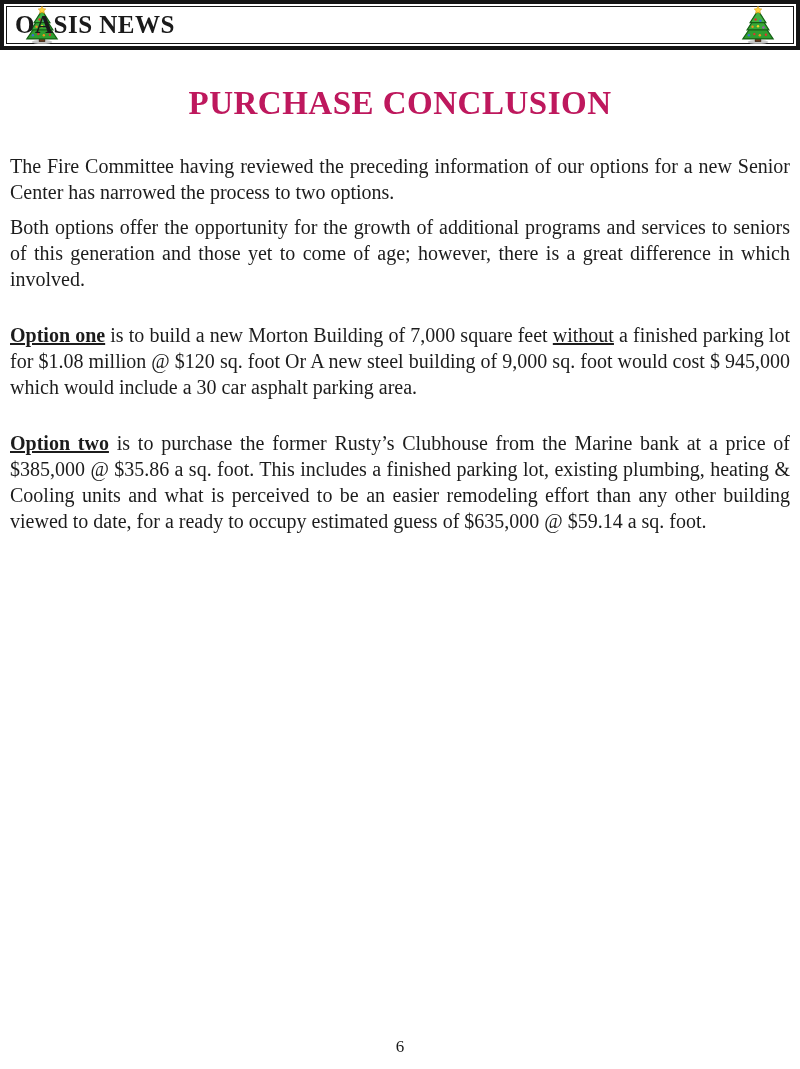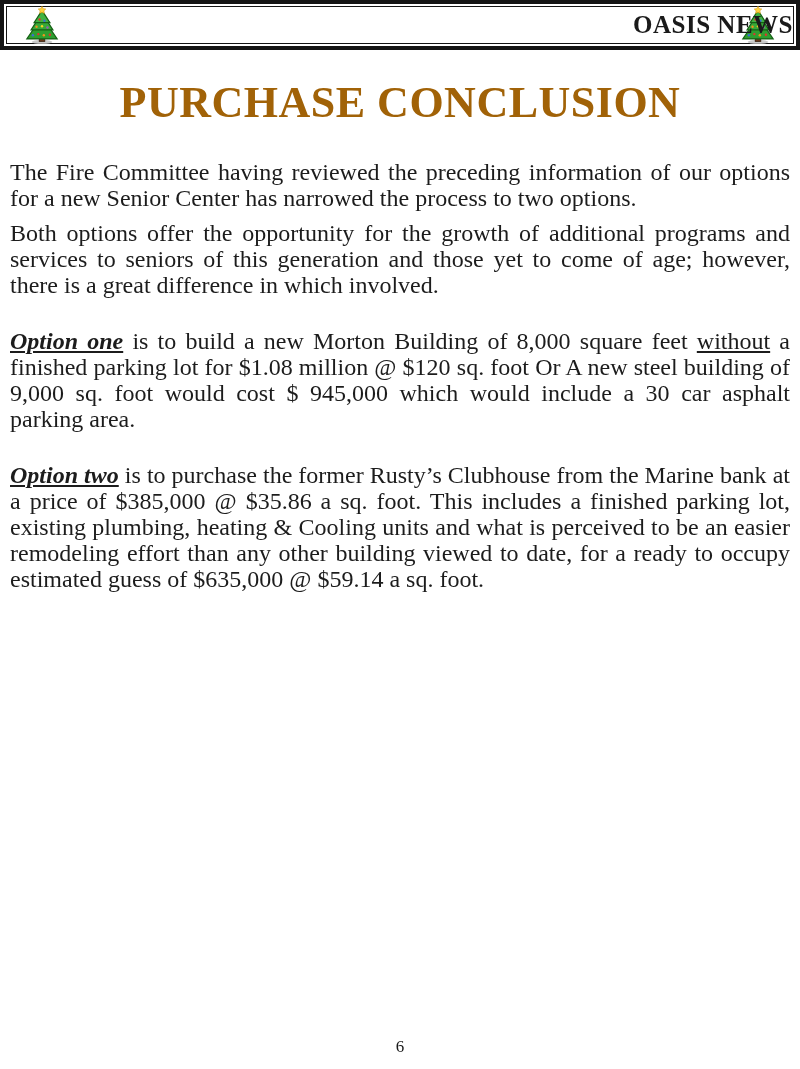--- a/index.html
+++ b/index.html
@@ -23,47 +23,47 @@
     height: 36px;
     display: flex;
     align-items: center;
     justify-content: space-between;
     padding: 0 14px;
     position: relative;
   }
   .masthead-title {
     position: absolute;
     left: 0; right: 0;
-    text-align: right;
-    margin: 0;
+    text-align: left;
+    margin: 8px;
     font-size: 25px;
     font-weight: bold;
     letter-spacing: 0.5px;
     color: #1a1a1a;
   }
   .tree { width: 42px; height: 40px; display: inline-block; }
   
   .content { padding: 0 10px; }
   .article-title {
     text-align: center;
-    font-size: 44px;
+    font-size: 33px;
     font-weight: bold;
     letter-spacing: 0.5px;
-    margin: 27px 0 0 0;
-    color: #a16207;
+    margin: 35px 0 0 0;
+    color: #be185d;
   }
   p.body-text {
-    font-size: 24px;
+    font-size: 20px;
     line-height: 26px;
     text-align: justify;
     margin: 9px 0 0 0;
   }
   p.body-text.first { margin-top: 31px; }
   p.body-text.gap   { margin-top: 30px; }
-  .opt { font-weight: bold; text-decoration: underline; font-style: italic; }
+  .opt { font-weight: bold; text-decoration: underline; }
   .u   { text-decoration: underline; }
   
   .page-number {
     position: absolute;
     bottom: 12px;
     left: 0; right: 0;
     text-align: center;
     font-size: 17px;
     color: #1b1b1b;
   }
@@ -112,21 +112,21 @@
   </header>
 
   <main class="content">
 
     <h1 class="article-title">PURCHASE CONCLUSION</h1>
 
     <p class="body-text first">The Fire Committee having reviewed the preceding information of our options for a new Senior Center has narrowed the process to two options.</p>
 
     <p class="body-text">Both options offer the opportunity for the growth of additional programs and services to seniors of this generation and those yet to come of age; however, there is a great difference in which involved.</p>
 
-    <p class="body-text gap"><span class="opt">Option one</span><span> is to build a new Morton Building of 8,000 square feet </span><span class="u">without</span><span> a finished parking lot for $1.08 million @ $120 sq. foot Or A new steel building of 9,000 sq. foot would cost $ 945,000 which would include a 30 car asphalt parking area.</span></p>
+    <p class="body-text gap"><span class="opt">Option one</span><span> is to build a new Morton Building of 7,000 square feet </span><span class="u">without</span><span> a finished parking lot for $1.08 million @ $120 sq. foot Or A new steel building of 9,000 sq. foot would cost $ 945,000 which would include a 30 car asphalt parking area.</span></p>
 
     <p class="body-text gap"><span class="opt">Option two</span><span> is to purchase the former Rusty’s Clubhouse from the Marine bank at a price of $385,000 @ $35.86 a sq. foot.  This includes a finished parking lot, existing plumbing, heating &amp; Cooling units and what is perceived to be an easier remodeling effort than any other building viewed to date, for a ready to occupy estimated guess of $635,000 @ $59.14 a sq. foot.</span></p>
 
 
 
   </main>
 
   <div class="page-number">6</div>
 
 </div>

